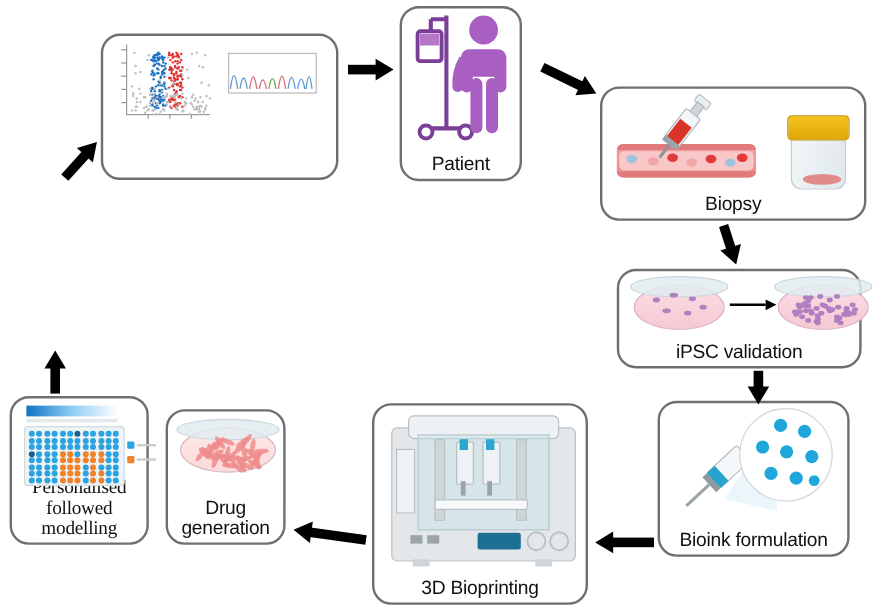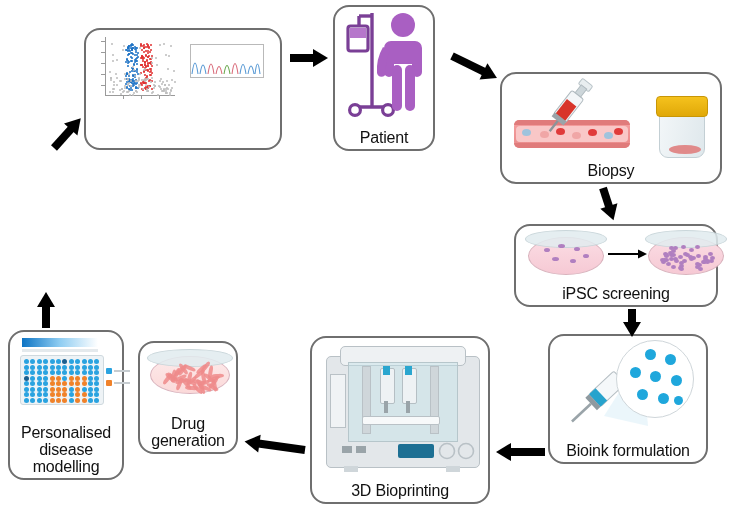--- a/index.html
+++ b/index.html
@@ -619,21 +619,21 @@
             <div class="colony" style="left:24.6px;top:26.7px;width:5px;height:4px;background:#b07fc0"></div>
             <div class="colony" style="left:41.4px;top:17.7px;width:5px;height:4px;background:#b07fc0"></div>
             <div class="colony" style="left:12.0px;top:27.8px;width:5px;height:4px;background:#b07fc0"></div>
             <div class="colony" style="left:21.0px;top:27.1px;width:5px;height:4px;background:#b07fc0"></div>
             <div class="colony" style="left:47.9px;top:24.0px;width:5px;height:4px;background:#b07fc0"></div>
             <div class="colony" style="left:33.8px;top:28.9px;width:5px;height:4px;background:#b07fc0"></div>
           </div>
       </div>
     </div>
     <div class="cap">
-      <div>iPSC screening</div>
+      <div>iPSC validation</div>
     </div>
   </div>
 
   <div class="node" style="left:548px;top:334px;width:160px;height:130px;">
     <div class="art">
       <svg style="position:absolute;left:8px;top:10px;" width="86" height="96" viewBox="0 0 86 96">
         <g transform="rotate(47 43 48)">
           <rect x="36" y="6" width="15" height="6" rx="1.5" fill="#eef2f4" stroke="#bcc5ca"></rect>
           <rect x="40" y="11" width="7" height="14" fill="#d3dade" stroke="#b5bec3"></rect>
           <rect x="35" y="23" width="17" height="34" rx="2" fill="#f5f8fa" stroke="#b5bec3"></rect>
@@ -736,21 +736,21 @@
             <div class="dcell" style="left:33.5px;top:31.3px;width:13px;height:4px;transform:rotate(22deg);opacity:.85"></div>
           </div>
       </div>
     </div>
     <div class="cap">
       <div>Drug</div>
       <div>generation</div>
     </div>
   </div>
 
-  <div class="node" style="left:8px;top:330px;width:116px;height:150px;">
+  <div class="node" style="left:8px;top:330px;width:116px;height:124px;font-family:Liberation Serif, serif;">
     <div class="art">
       <div class="grad" style="left:12px;top:6px;width:76px;height:9px;"></div>
       <div style="position:absolute;left:12px;top:17px;width:76px;height:3px;background:#e4e9ec;"></div>
       <div class="plate" style="left:10px;top:23px;width:82px;height:48px;">
         <div id="plateWells">
             <div class="well" style="left:3.0px;top:3.0px;background:#2aa3e0"></div>
             <div class="well" style="left:9.4px;top:3.0px;background:#2aa3e0"></div>
             <div class="well" style="left:15.8px;top:3.0px;background:#2aa3e0"></div>
             <div class="well" style="left:22.2px;top:3.0px;background:#2aa3e0"></div>
             <div class="well" style="left:28.6px;top:3.0px;background:#2aa3e0"></div>
@@ -851,21 +851,21 @@
         <div class="legsw" style="background:#2aa3e0;"></div>
           <div class="legtx"></div>
       </div>
       <div class="legrow" style="left:96px;top:48px;">
         <div class="legsw" style="background:#f0822a;"></div>
           <div class="legtx"></div>
       </div>
     </div>
     <div class="cap">
       <div>Personalised</div>
-      <div>disease</div>
+      <div>followed</div>
       <div>modelling</div>
     </div>
   </div>
 
 
   <div class="arrow" style="left:290px;top:58px;width:38px;">
     <div class="shaft" style="width:24px;"></div>
       <div class="head" style="left:23px;"></div>
   </div>
 

